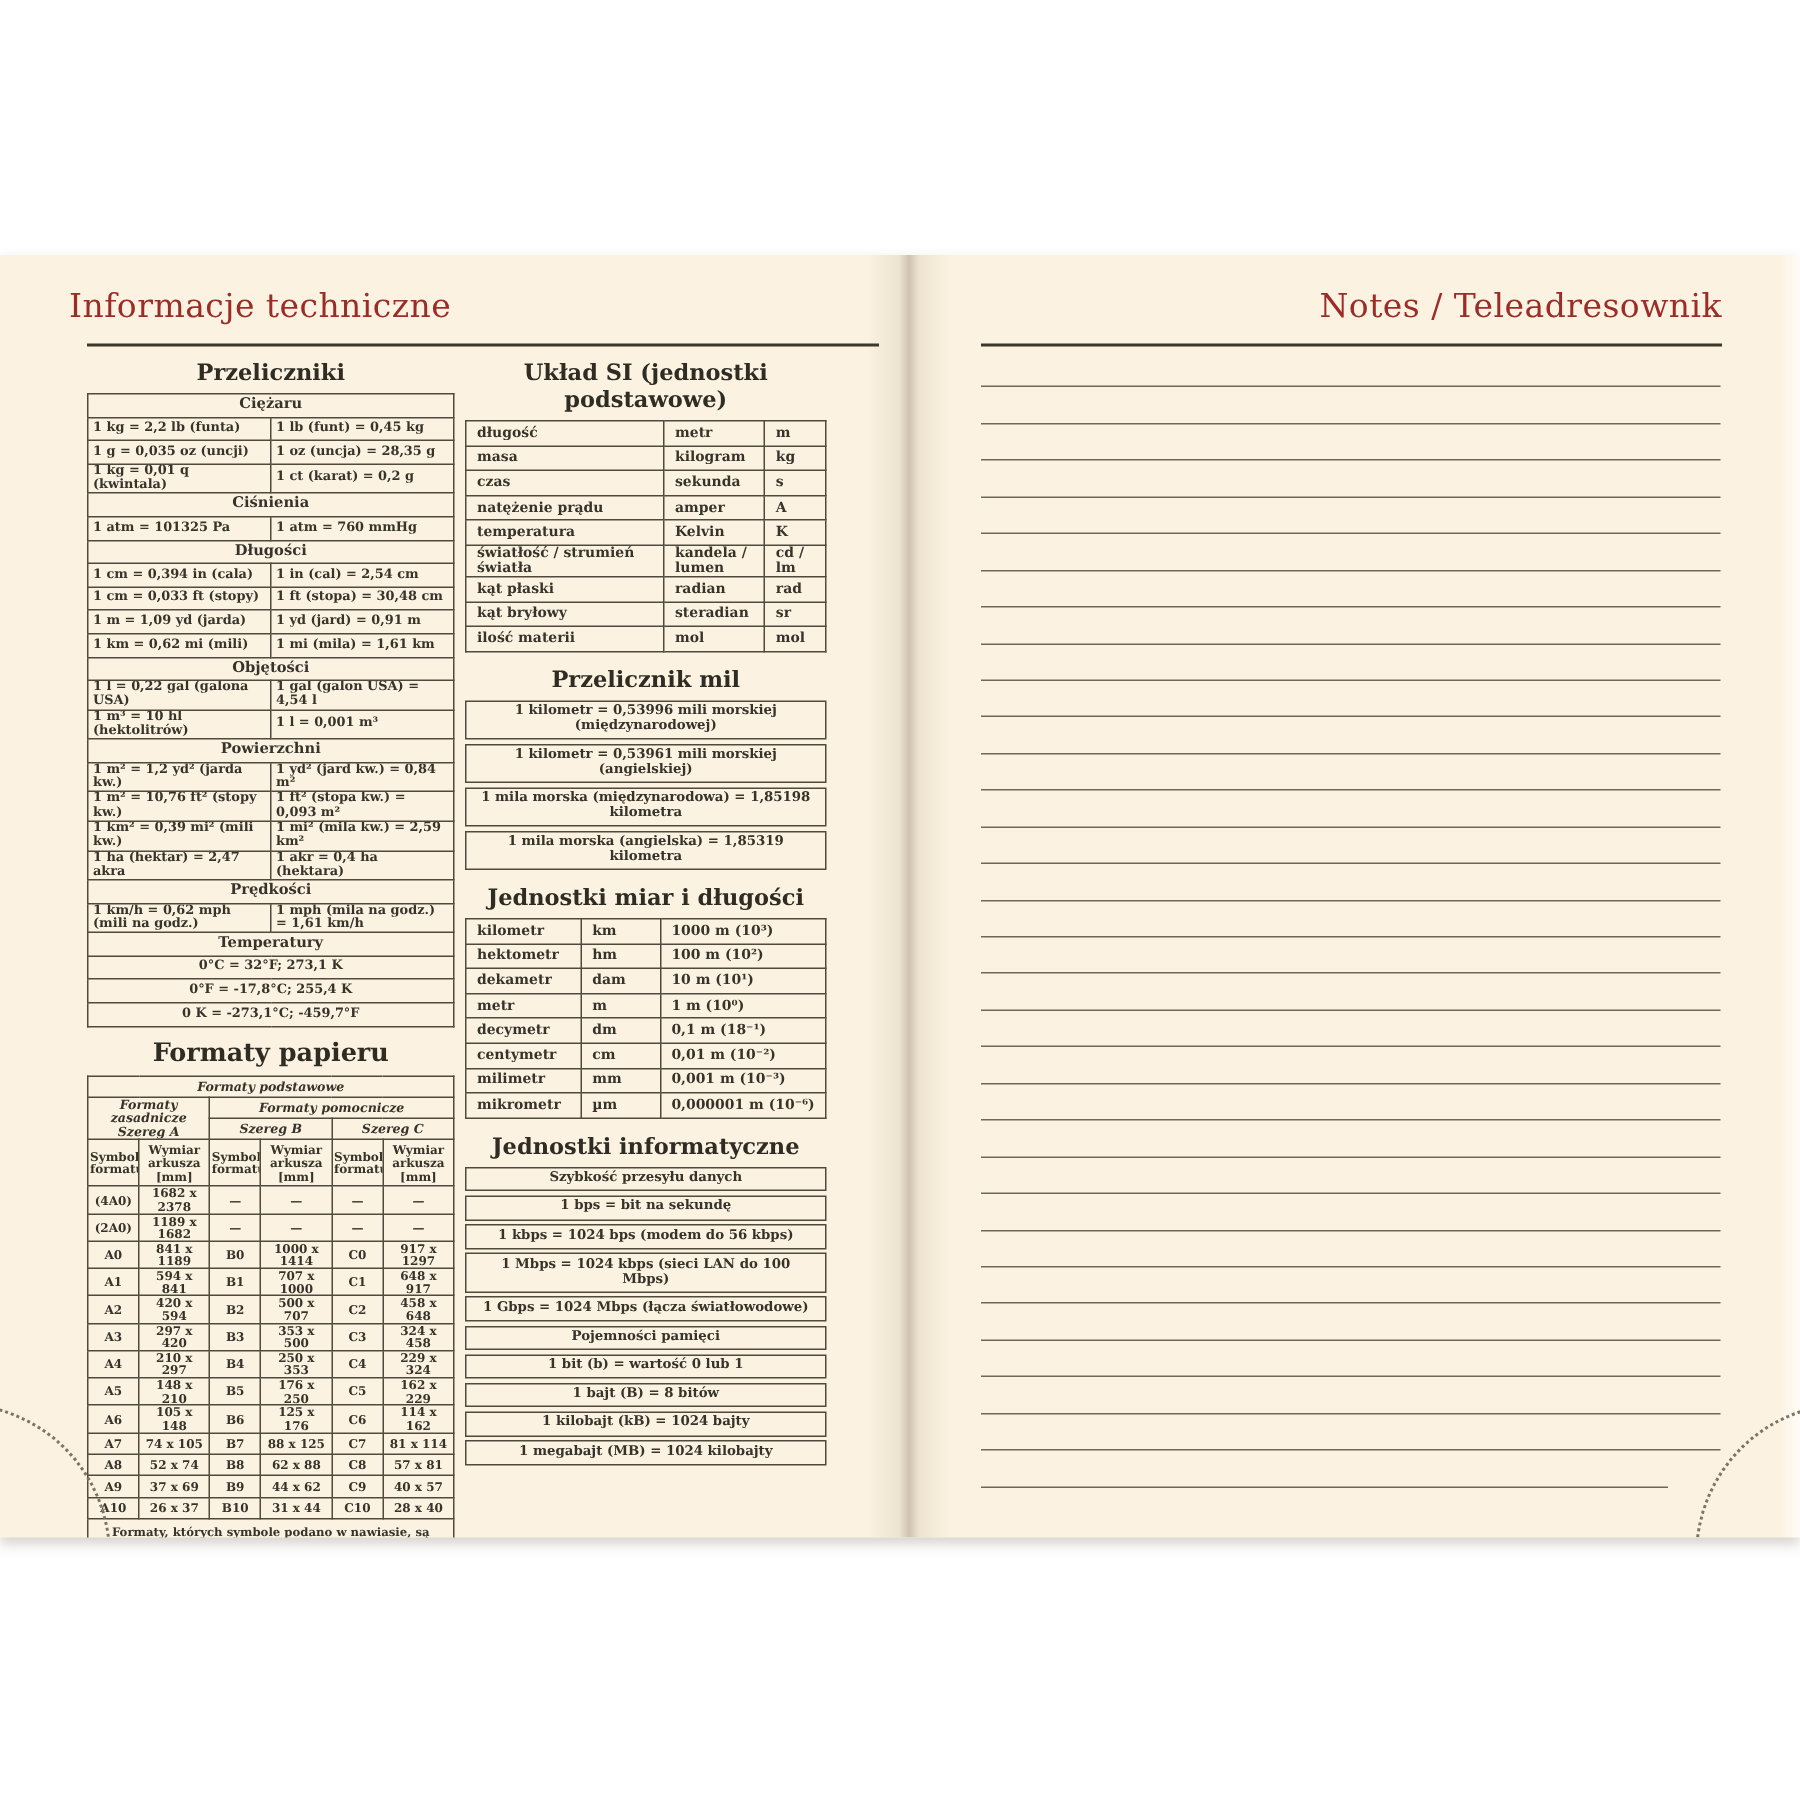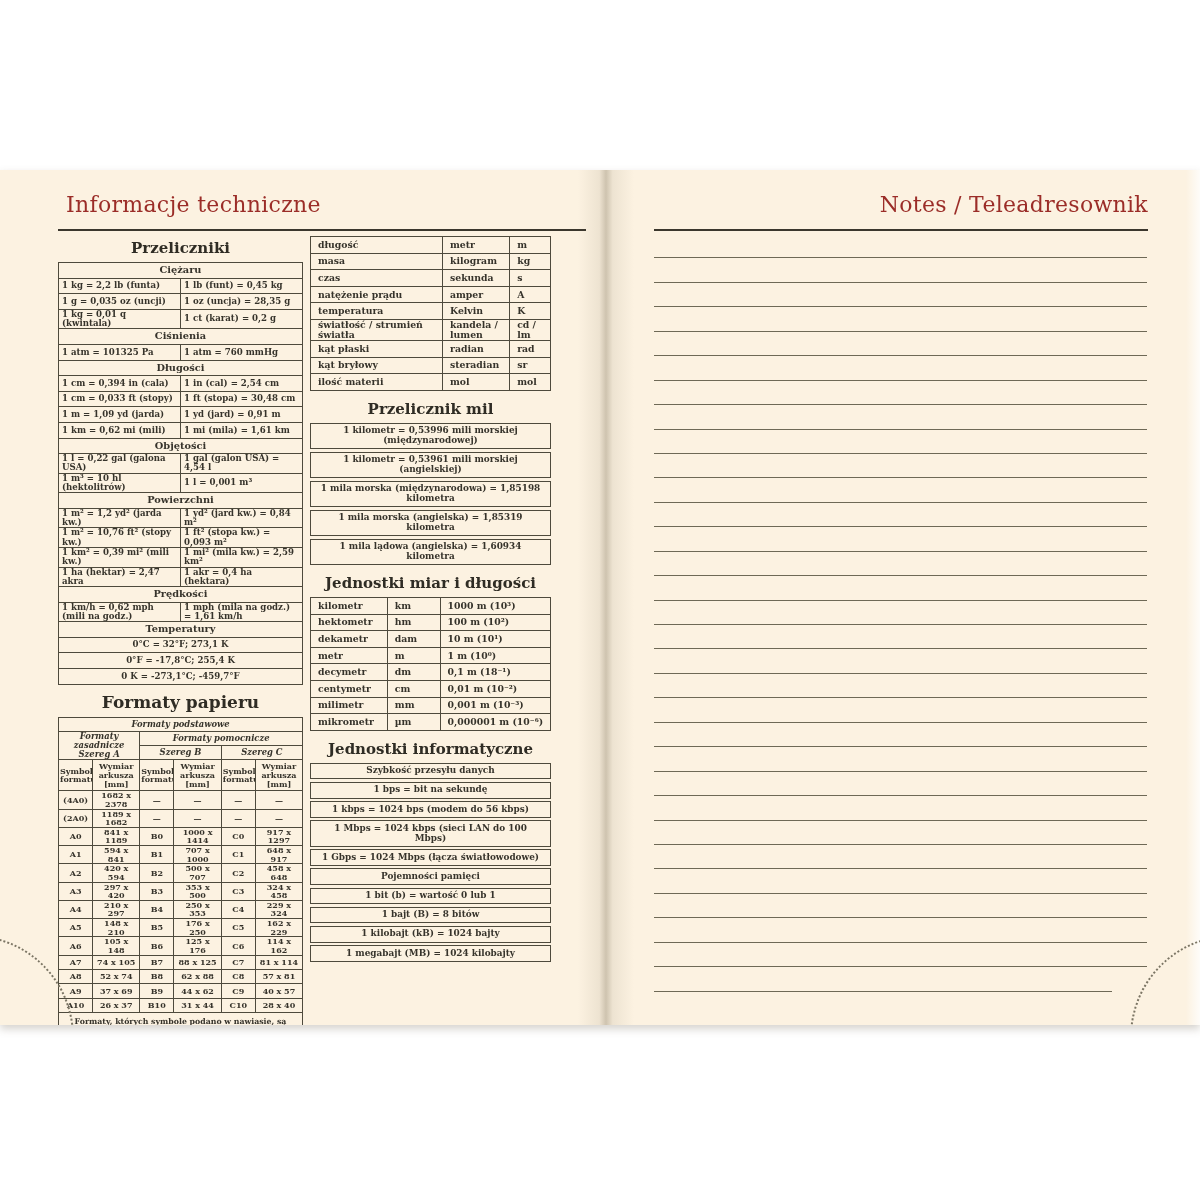--- a/index.html
+++ b/index.html
@@ -6,21 +6,21 @@
   body{width:1200px;height:1200px;background:#ffffff;position:relative;
        font-family:"DejaVu Serif", serif;color:#36332b;}
   .spread{position:absolute;left:0;top:170px;width:1200px;height:855px;
           background:#fcf2e1;overflow:hidden;box-shadow:0 4px 8px rgba(90,80,60,.25);}
   .gutter{position:absolute;left:578px;top:0;width:56px;height:100%;pointer-events:none;
           background:linear-gradient(90deg,rgba(110,96,70,0) 0%,rgba(110,96,70,.10) 38%,
           rgba(110,96,70,.32) 50%,rgba(110,96,70,.10) 62%,rgba(110,96,70,0) 100%);}
   .edge-right{position:absolute;right:0;top:0;width:14px;height:100%;
           background:linear-gradient(90deg,rgba(255,255,255,0),rgba(255,255,255,.8));}
   .page-title{position:absolute;top:22px;font-size:22px;color:#9b2d28;letter-spacing:.3px;}
-  .lt{left:66px;} .rt{right:52px;text-align:right;}
+  .lt{left:46px;} .rt{right:52px;text-align:right;}
   .title-rule{position:absolute;top:59px;height:2px;background:#3b372d;}
   .rule-l{left:58px;width:528px;} .rule-r{left:654px;width:494px;}
 
   .col{position:absolute;top:66px;}
   .col-left{left:58px;width:245px;}
   .col-mid{left:310px;width:241px;}
   h3{margin:3px 0 5px 0;text-align:center;font-size:15px;font-weight:bold;color:#2f2c24;}
   h3.big{font-size:17px;margin:7px 0 5px 0;}
 
   table{border-collapse:collapse;width:100%;table-layout:fixed;}
@@ -300,20 +300,21 @@
           <tr>
             <td colspan="6" class="foot pre">Formaty, których symbole podano w nawiasie, są rzadko stosowane.
 Formaty podstawowe szeregów A, B i C netto podane
 według normy PN-84/P-50013</td>
           </tr>
         </tbody>
     </table>
   </div>
 
   <div class="col col-mid">
+    <h3>Układ SI (jednostki podstawowe)</h3>
     <table class="u3">
       <colgroup>
           <col style="width:55%">
           <col style="width:28%">
           <col style="width:17%">
         </colgroup>
       <tbody id="si-body">
           <tr>
             <td>długość</td>
             <td>metr</td>
@@ -361,21 +362,20 @@
           </tr>
         </tbody>
     </table>
 
     <h3 class="mt">Przelicznik mil</h3>
     <div id="mil-rows">
         <div class="boxrow">1 kilometr = 0,53996 mili morskiej (międzynarodowej)</div>
         <div class="boxrow">1 kilometr = 0,53961 mili morskiej (angielskiej)</div>
         <div class="boxrow">1 mila morska (międzynarodowa) = 1,85198 kilometra</div>
         <div class="boxrow">1 mila morska (angielska) = 1,85319 kilometra</div>
-        <div class="boxrow">1 mila lądowa (angielska) = 1,60934 kilometra</div>
       </div>
 
     <h3 class="mt">Jednostki miar i długości</h3>
     <table class="u3">
       <colgroup>
           <col style="width:32%">
           <col style="width:22%">
           <col style="width:46%">
         </colgroup>
       <tbody id="len-body">

